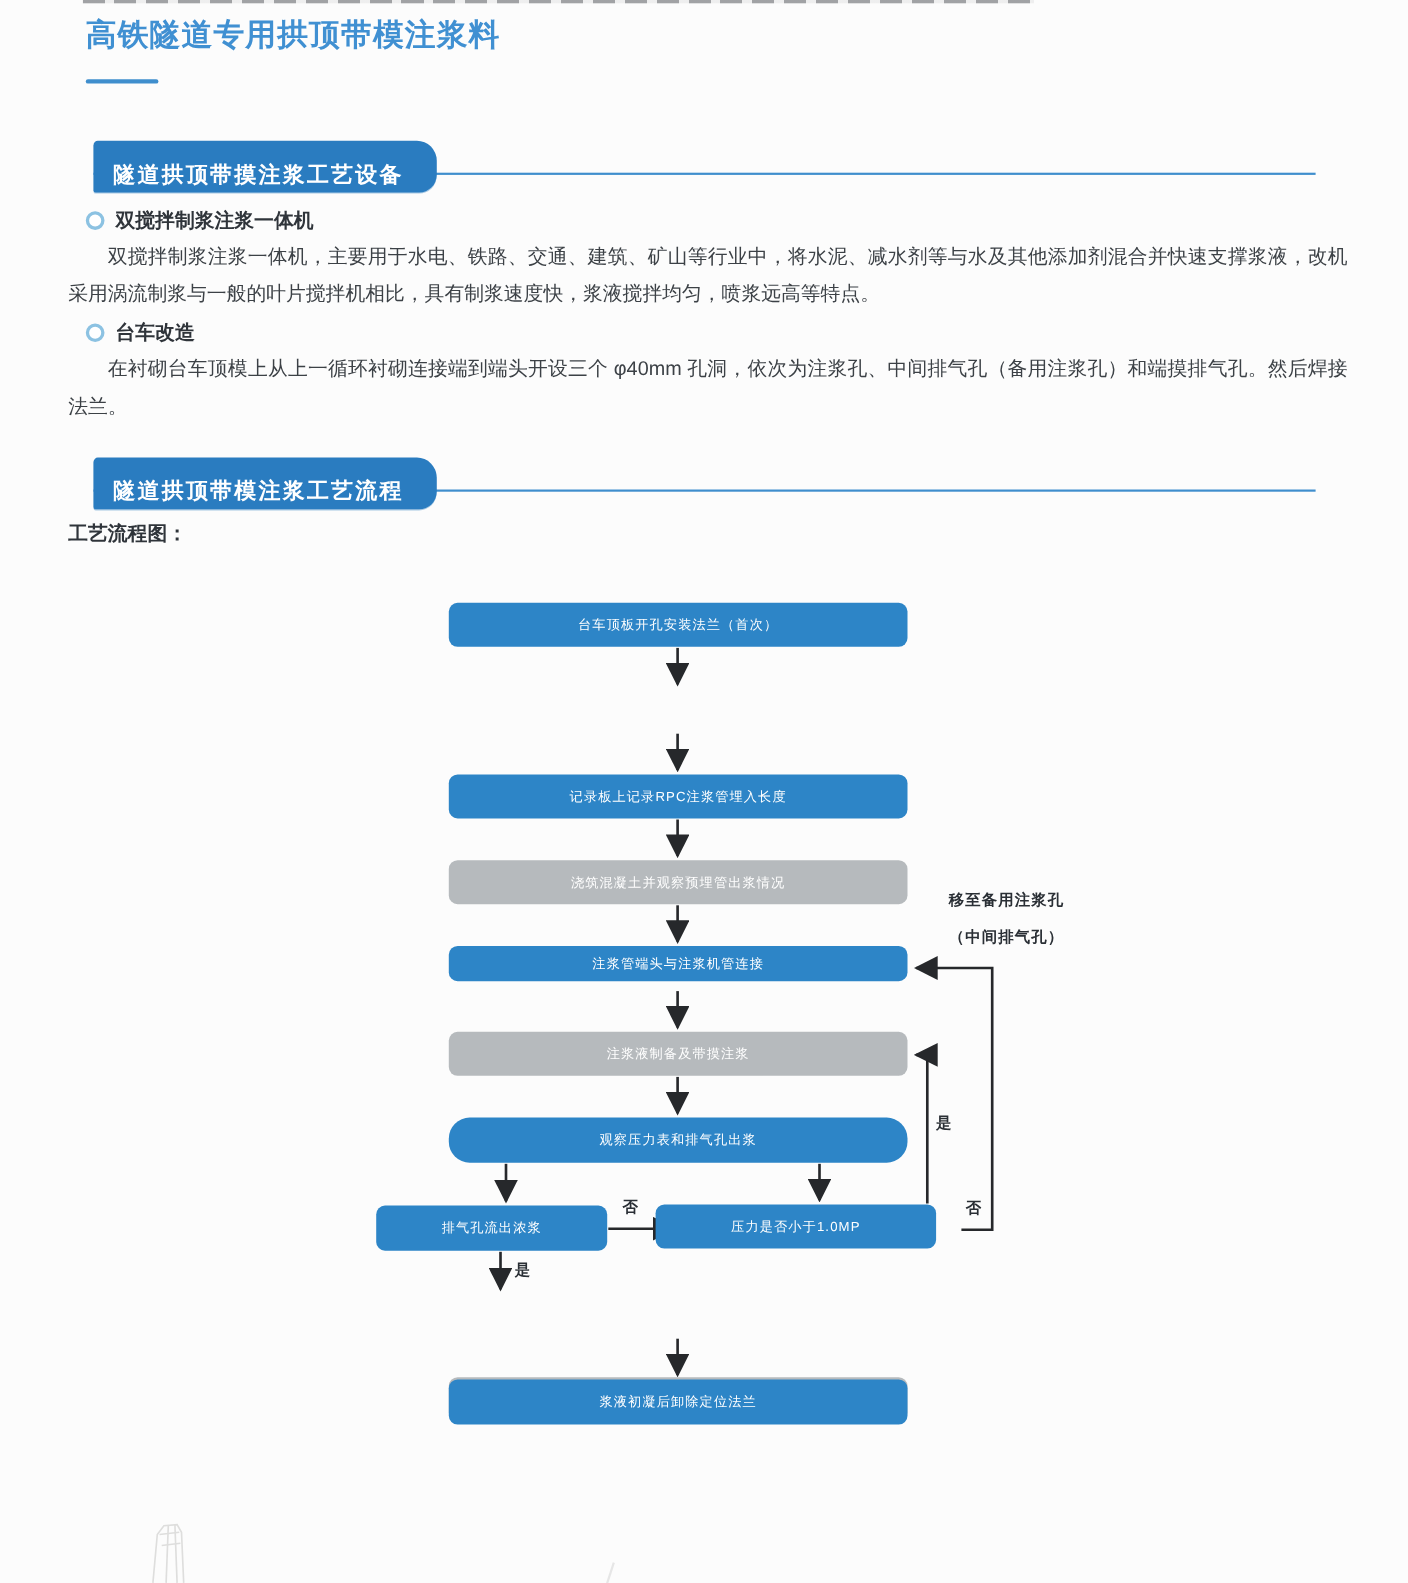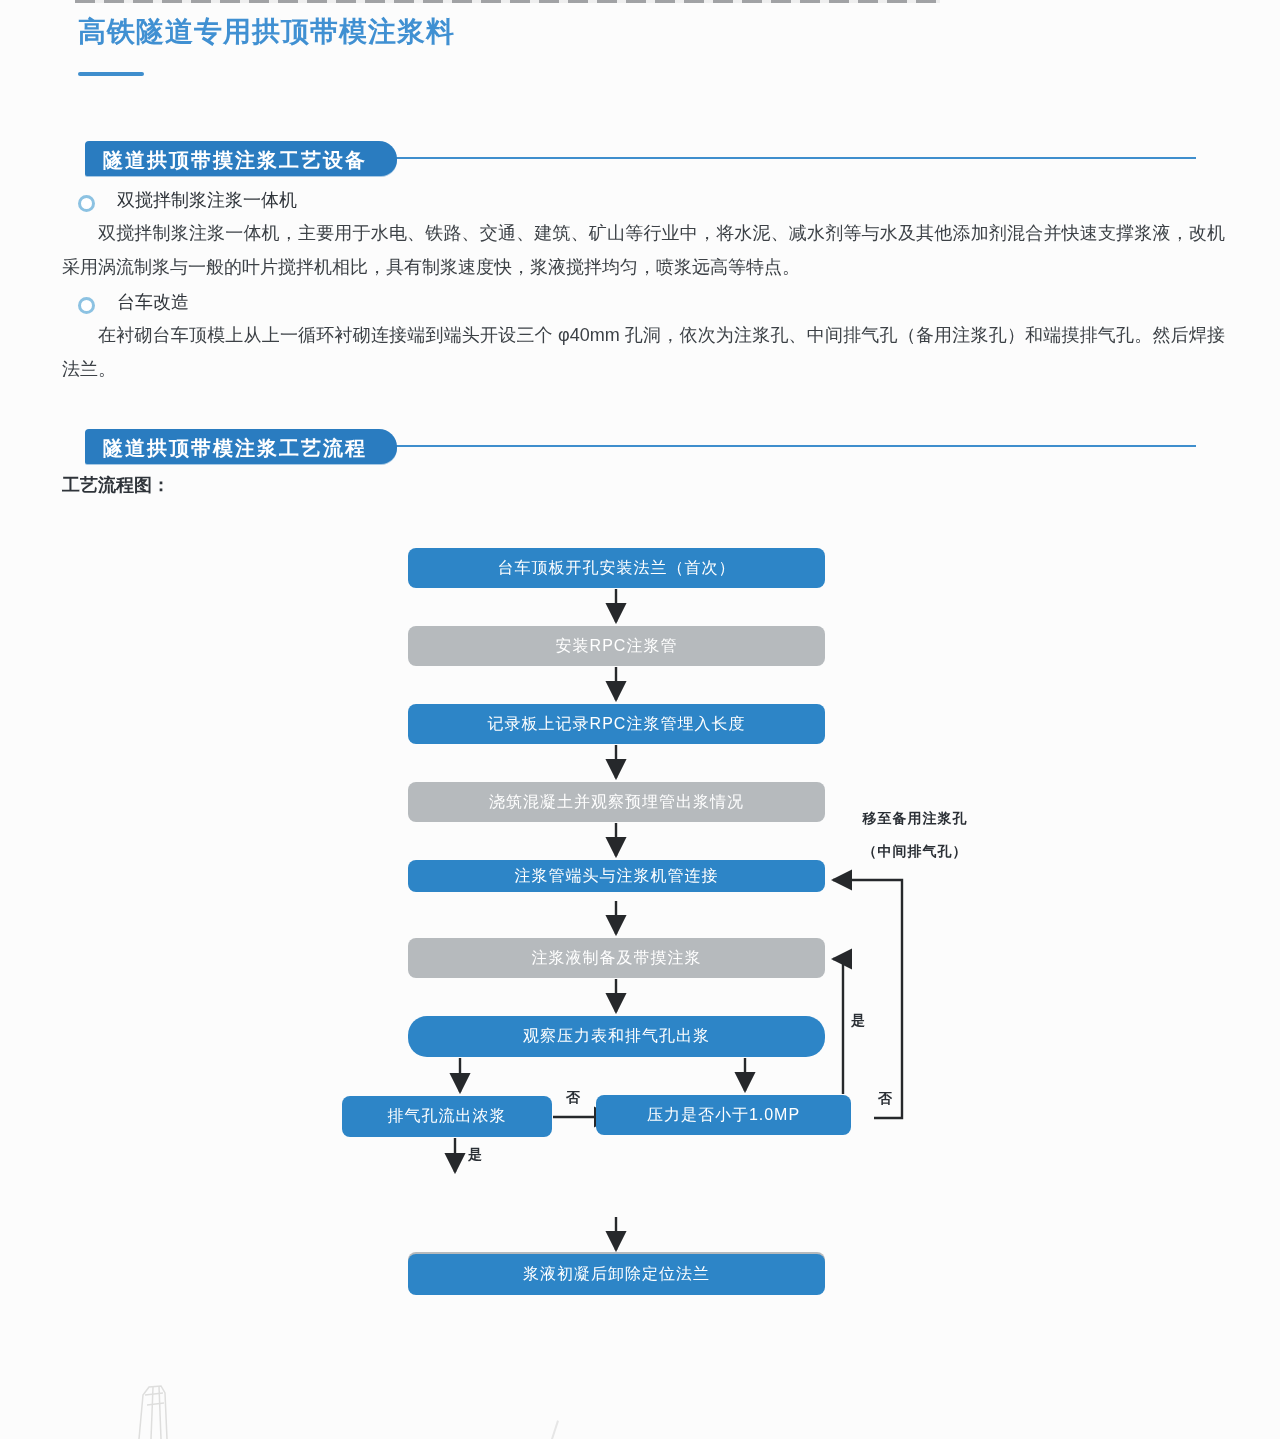--- a/index.html
+++ b/index.html
@@ -17,37 +17,36 @@
     position:absolute; left:78px; top:13px; font-size:28px; font-weight:bold;
     color:#4090d2; letter-spacing:1px;
   }
   .title-dash { position:absolute; left:78px; top:72px; width:66px; height:4px; background:#3f8ecd; border-radius:2px; }
 
   .banner-line { position:absolute; left:85px; width:1111px; height:2px; background:#3f8ecd; }
   .line-1 { top:157px; } .line-2 { top:445px; }
   .banner {
     position:absolute; left:85px; height:31px; line-height:31px;
     background:#2a7cc0; color:#ffffff; font-weight:bold; font-size:20px;
-    padding:4px 30px 0 18px; border-radius:4px 18px 16px 2px; letter-spacing:2px;
+    padding:16px 30px 0 18px; border-radius:4px 18px 16px 2px; letter-spacing:2px;
     box-shadow:0 1px 0 rgba(42,124,192,.4);
-    margin-top:13px;
   }
   .banner-1 { top:128px; } .banner-2 { top:416px; }
 
   .content { position:absolute; left:62px; width:1163px; font-size:18px; }
   .content-1 { top:182px; }
-  .bullet-row { display:flex; align-items:flex-end; gap:22px; margin:6px 0 4px 16px; font-weight:normal; color:#2f343a; }
+  .bullet-row { display:flex; align-items:center; gap:10px; margin:6px 0 4px 16px; font-weight:bold; color:#2f343a; }
   .ring { width:11px; height:11px; border-radius:50%; border:3px solid #8cc2e2; background:#fff; flex:0 0 auto; }
   .para { text-indent:2em; line-height:34px; text-align:justify; margin:2px 0 6px 0; color:#3c4146; }
 
   .flow-caption { position:absolute; left:62px; top:473px; font-size:18px; font-weight:bold; color:#2f343a; }
 
   .flow-node {
     position:absolute; display:flex; align-items:center; justify-content:center;
-    color:#ffffff; font-size:16px; letter-spacing:1px; border-radius:8px; text-align:center;
+    color:#ffffff; font-size:12px; letter-spacing:1px; border-radius:8px; text-align:center;
   }
   .blue { background:#2d85c7; }
   .gray { background:#b6babd; }
   .n1  { left:408px; top:548px;  width:417px; height:40px; }
   .n2  { left:408px; top:626px;  width:417px; height:40px; }
   .n3  { left:408px; top:704px;  width:417px; height:40px; }
   .n4  { left:408px; top:782px;  width:417px; height:40px; }
   .n5  { left:408px; top:860px;  width:417px; height:32px; }
   .n6  { left:408px; top:938px;  width:417px; height:40px; }
   .n7  { left:408px; top:1016px; width:417px; height:41px;border-radius:19px; }
@@ -116,21 +115,20 @@
       <path d="M745,1058 L745,1091" marker-end="url(#ah)"></path>
       <path d="M553,1117 L613,1117" marker-end="url(#ah)"></path>
       <path d="M455,1138 L455,1172" marker-end="url(#ah)"></path>
       <path d="M616,1217 L616,1250" marker-end="url(#ah)"></path>
       <path d="M843,1094 L843,959 L833,959" marker-end="url(#ah)"></path>
       <path d="M874,1118 L902,1118 L902,880 L833,880" marker-end="url(#ah)"></path>
     </g>
   </svg>
 
   <div class="flow-node blue n1">台车顶板开孔安装法兰（首次）</div>
-  <div class="flow-node gray n2">安装RPC注浆管</div>
   <div class="flow-node gray n4">浇筑混凝土并观察预埋管出浆情况</div>
   <div class="flow-node blue n3">记录板上记录RPC注浆管埋入长度</div>
   <div class="flow-node blue n5">注浆管端头与注浆机管连接</div>
   <div class="flow-node gray n6">注浆液制备及带摸注浆</div>
   <div class="flow-node blue n7">观察压力表和排气孔出浆</div>
   <div class="flow-node blue n8">排气孔流出浓浆</div>
   <div class="flow-node blue n9">压力是否小于1.0MP</div>
   <div class="flow-node gray n10">注浆结束，卸下注浆机软管</div>
   <div class="flow-node blue n11">浆液初凝后卸除定位法兰</div>
 

